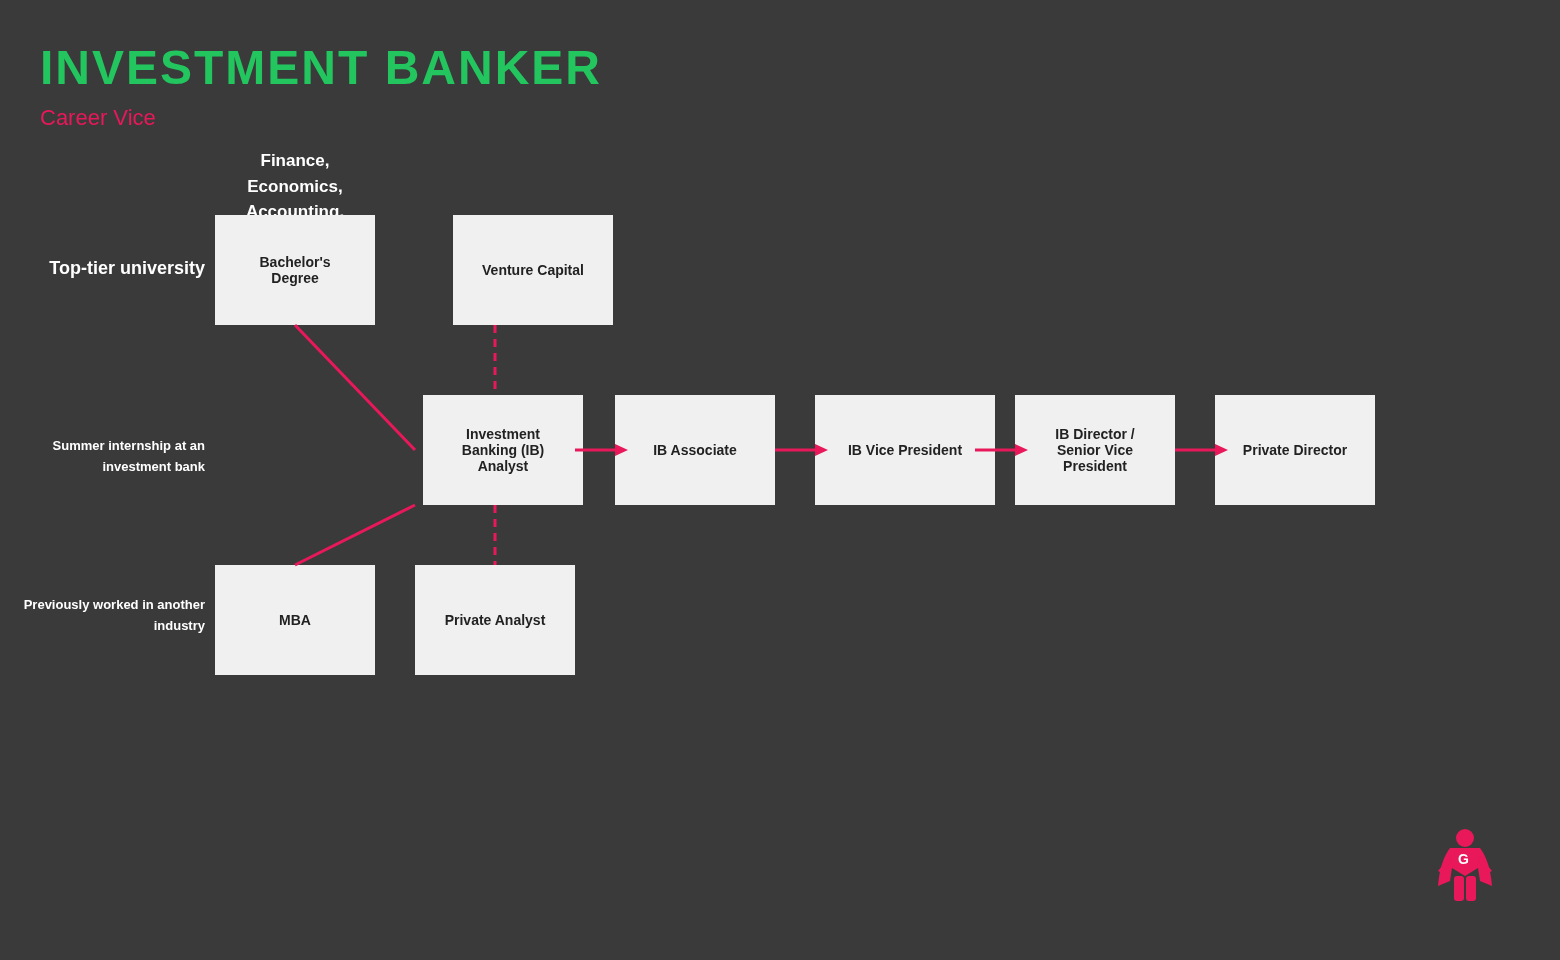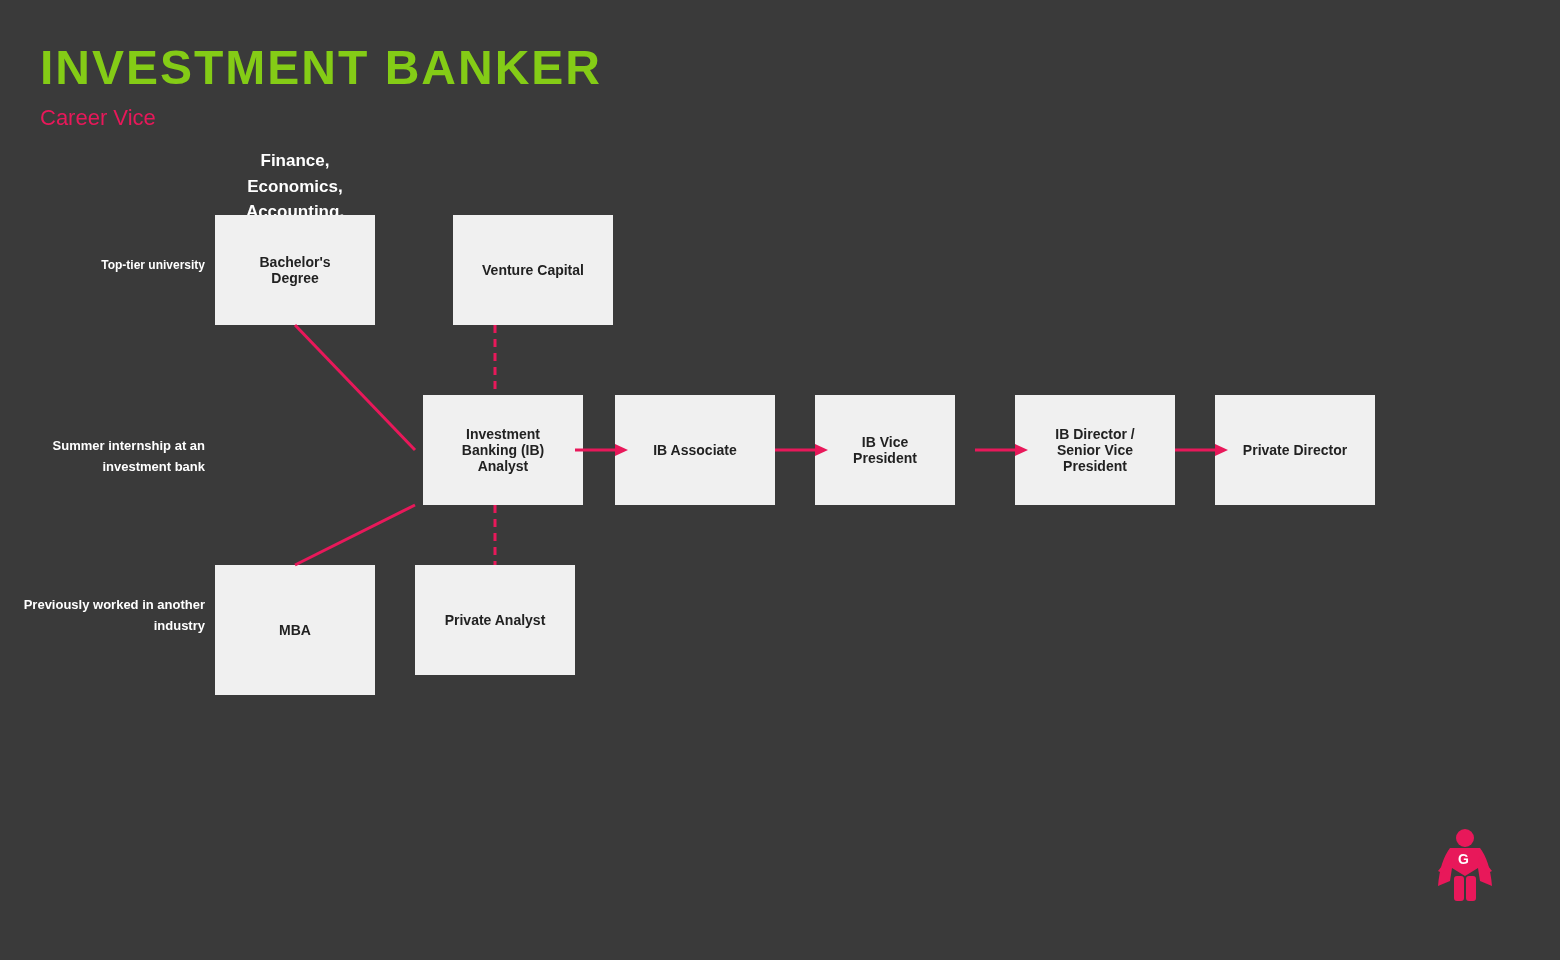--- a/index.html
+++ b/index.html
@@ -11,21 +11,21 @@
       overflow: hidden;
       position: relative;
     }
 
     .page-title {
       position: absolute;
       top: 40px;
       left: 40px;
       font-size: 48px;
       font-weight: 900;
-      color: #84cc16;
+      color: #22c55e;
       letter-spacing: 2px;
       text-transform: uppercase;
     }
 
     .page-subtitle {
       position: absolute;
       top: 105px;
       left: 40px;
       font-size: 22px;
       color: #e8185a;
@@ -75,47 +75,47 @@
 </head>
 <body>
 
 <div class="page-title">INVESTMENT BANKER</div>
 <div class="page-subtitle">Career Vice</div>
 
 <div class="label" style="top: 148px; left: 215px; width: 160px; font-size: 17px; line-height: 1.5;">Finance, Economics,
 Accounting, Business
 Administration</div>
 
-<div class="label" style="top: 258px; left: 0; width: 205px; text-align: right; font-size: 12px;">Top-tier university</div>
+<div class="label" style="top: 258px; left: 0; width: 205px; text-align: right; font-size: 18px;">Top-tier university</div>
 
 <div class="label" style="top: 420px; left: 0; width: 205px; text-align: right; font-size: 13px; line-height: 1.6; margin-top: 16px;">Summer internship
 at an investment
 bank</div>
 
 <div class="label" style="top: 595px; left: 0; width: 205px; text-align: right; font-size: 13px; line-height: 1.6;">Previously worked in
 another industry</div>
 
 <div class="box" style="left: 215px; top: 215px; width: 160px; height: 110px;">Bachelor's Degree</div>
 
 <div class="box" style="left: 415px; top: 215px; width: 160px; height: 110px; margin-left: 38px;">Venture Capital</div>
 
 <div class="box" style="left: 415px; top: 395px; width: 160px; height: 110px; margin-left: 8px;">Investment
 Banking (IB)
 Analyst</div>
 
 <div class="box" style="left: 615px; top: 395px; width: 160px; height: 110px;">IB Associate</div>
 
-<div class="box" style="left: 815px; top: 395px; width: 140px; height: 110px;">IB Vice President</div>
+<div class="box" style="left: 815px; top: 395px; width: 180px; height: 110px;">IB Vice President</div>
 
 <div class="box" style="left: 1015px; top: 395px; width: 160px; height: 110px;">IB Director / Senior
 Vice President</div>
 
 <div class="box" style="left: 1215px; top: 395px; width: 160px; height: 110px;">Private Director</div>
 
-<div class="box" style="left: 215px; top: 565px; width: 160px; height: 130px;">MBA</div>
+<div class="box" style="left: 215px; top: 565px; width: 160px; height: 110px;">MBA</div>
 
 <div class="box" style="left: 415px; top: 565px; width: 160px; height: 110px;">Private Analyst</div>
 
 <svg class="connectors-svg">
 
   <line x1="495" y1="325" x2="495" y2="395" stroke="#e8185a" stroke-width="3" stroke-dasharray="8,6"></line>
 
   <line x1="495" y1="505" x2="495" y2="565" stroke="#e8185a" stroke-width="3" stroke-dasharray="8,6"></line>
 
   <line x1="575" y1="450" x2="615" y2="450" stroke="#e8185a" stroke-width="3"></line>

